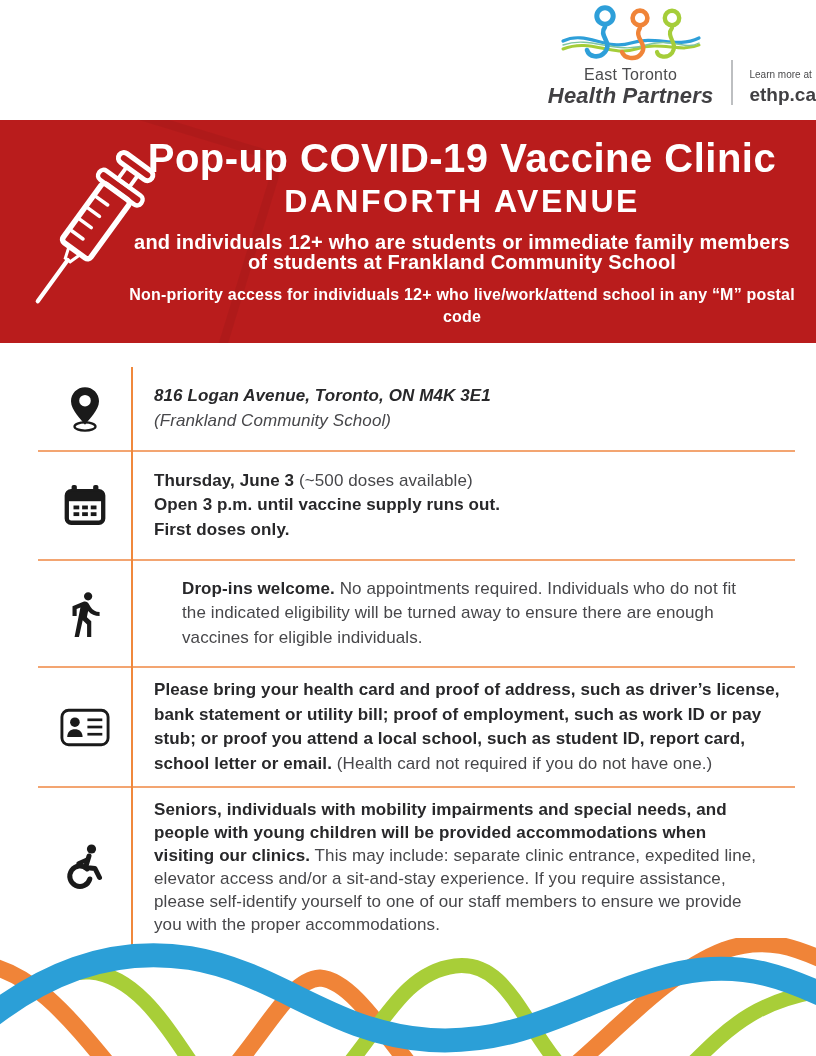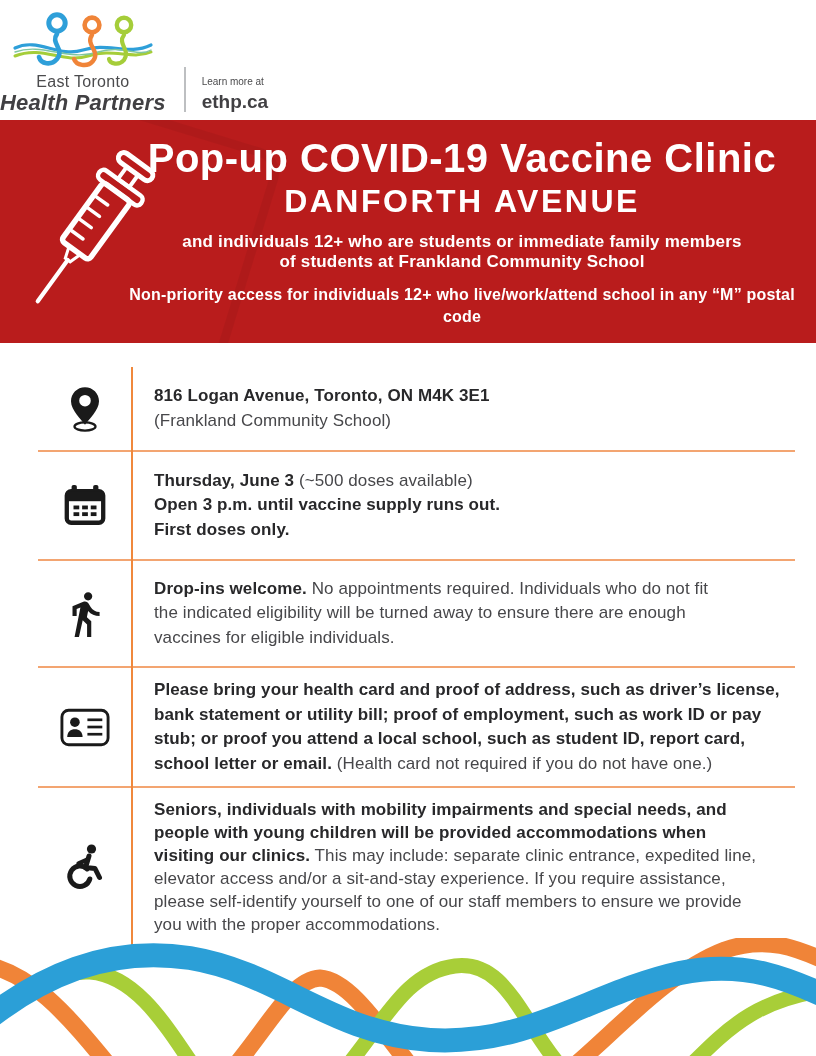--- a/index.html
+++ b/index.html
@@ -1,60 +1,60 @@
 <!DOCTYPE html>
 <html><head>
 <meta charset="utf-8">
 <style>
   html, body { margin:0; padding:0; background:#ffffff; }
   body { width:816px; height:1056px; overflow:hidden;
          font-family:"Liberation Sans","DejaVu Sans",sans-serif; }
   .page { position:relative; width:816px; height:1056px; background:#fff; overflow:hidden; }
 
   
-  .header { height:120px; display:flex; justify-content:flex-start; align-items:flex-start;
-            padding-top:11px; box-sizing:border-box; }
+  .header { height:120px; display:flex; justify-content:flex-end; align-items:flex-start;
+            padding-top:4px; box-sizing:border-box; }
   .logo-wrap { display:flex; align-items:flex-end; }
   .logo-col { display:flex; flex-direction:column; align-items:center; }
   .logo-svg { width:142px; height:62px; display:block; }
   .org1 { font-size:16px; color:#4B4B4D; line-height:18px; letter-spacing:.3px; }
   .org2 { font-size:22px; font-weight:700; color:#414043; line-height:23px; letter-spacing:.2px;font-style:italic; }
   .hdr-divider { width:2px; height:45px; background:#BDBFC1; margin:0 16px 2px 18px; }
   .tagline-col { padding-bottom:2px; }
   .tag1 { font-size:10px; color:#4B4B4D; line-height:19px; }
   .tag2 { font-size:19px; font-weight:700; color:#414043; line-height:21px; }
 
   
   .banner { position:relative; height:223px; background:#b91c1c; overflow:hidden; color:#fff; }
   .watermark { position:absolute; left:-72px; top:-18px; width:300px; height:300px;
                border:9px solid rgba(0,0,0,0.05); border-radius:26px; transform:rotate(17deg); }
   .syringe { position:absolute; left:8px; top:24px; }
   .banner-inner { position:relative; margin-left:108px; text-align:center; padding-top:15px; }
   .banner-title { font-size:40px; font-weight:700; line-height:46px; margin:0; letter-spacing:.5px; }
   .banner-sub   { font-size:20px; font-weight:700; margin:6px 0 0; line-height:24px; letter-spacing:.3px; }
   .banner-hi    { font-size:32px; font-weight:700; margin:2px 0 0; line-height:36px; letter-spacing:2.5px; }
-  .banner-sec   { font-size:17px; font-weight:700; margin:0; line-height:20px; letter-spacing:.2px; }
+  .banner-sec   { font-size:20px; font-weight:700; margin:0; line-height:20px; letter-spacing:.2px; }
   .banner-sec.first { margin-top:13px; }
   .banner-note  { font-size:16px; font-weight:700; margin:12px 0 0; line-height:22px; letter-spacing:.2px; }
 
   
   .details { position:relative; padding:24px 21px 0 38px; box-sizing:border-box; }
   .vline { position:absolute; left:131px; top:24px; width:2px; height:578px; background:#F0883C; }
   .row { display:flex; align-items:center; box-sizing:border-box; }
   .sep { border-bottom:2px solid #F3A571; }
   .icon-cell { flex:0 0 93px; display:flex; justify-content:center; align-items:center; }
   .text-cell { flex:1; padding-left:23px; color:#47474A; font-size:17px; line-height:24.5px; letter-spacing:.1px; }
   .text-cell p { margin:0; }
   .b { font-weight:700; color:#28282A; }
-  .row-location  { min-height:85px; }
+  .row-location  { min-height:85px;font-style:italic; }
   .row-schedule  { min-height:109px; }
   .row-dropin    { min-height:107px; }
   .row-documents { min-height:120px;justify-content:space-between; }
   .row-access    { min-height:157px; }
-  .row-dropin .text-cell p    { max-width:575px; }
+  .row-dropin .text-cell p    { max-width:575px;margin-left:28px; }
   .row-documents .text-cell p { max-width:648px; }
   .row-access .text-cell      { line-height:23px; }
   .row-access .text-cell p    { max-width:615px; }
   .icon-cell svg { display:block; }
 
   
   .footer-waves { position:absolute; left:0; bottom:0; width:816px; height:118px; pointer-events:none; }
 </style>
 </head>
 <body>

